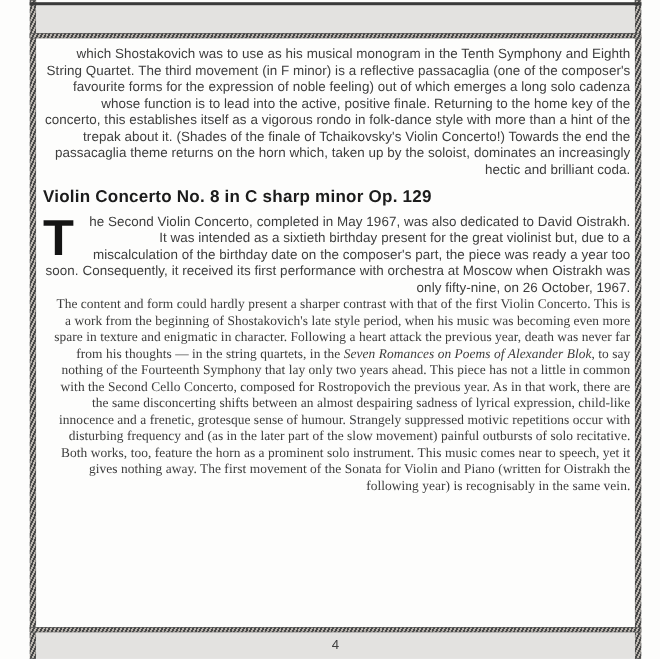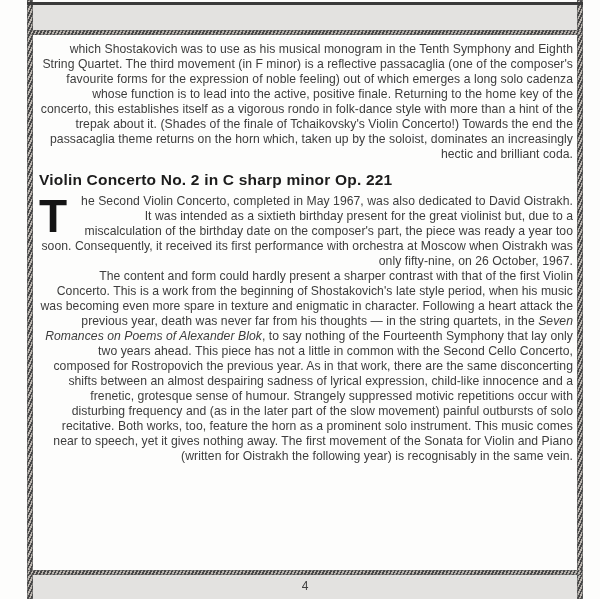--- a/index.html
+++ b/index.html
@@ -72,20 +72,21 @@
   .dropcap {
     float: left;
     font-size: 46px;
     line-height: 0.88;
     font-weight: bold;
     color: #141414;
     margin: 2px 7px 0 0;
   }
   .indent {
     text-indent: 10px;
+    font-family: Liberation Serif, serif;
   }
   .ornament-bottom {
     position: absolute;
     left: 27px; right: 17px; bottom: 24px;
     height: 5px;
   }
   .footer-band {
     position: absolute;
     left: 33px; right: 23px; bottom: 0;
     height: 24px;
@@ -109,21 +110,21 @@
   <div class="border-right hatch"></div>
 
   <div class="top-rule"></div>
   <div class="top-band"></div>
   <div class="ornament-top hatch"></div>
 
   <div class="content">
 
     <p class="body-text">which Shostakovich was to use as his musical monogram in the Tenth Symphony and Eighth String Quartet. The third movement (in F minor) is a reflective passacaglia (one of the composer's favourite forms for the expression of noble feeling) out of which emerges a long solo cadenza whose function is to lead into the active, positive finale. Returning to the home key of the concerto, this establishes itself as a vigorous rondo in folk-dance style with more than a hint of the trepak about it. (Shades of the finale of Tchaikovsky's Violin Concerto!) Towards the end the passacaglia theme returns on the horn which, taken up by the soloist, dominates an increasingly hectic and brilliant coda.</p>
 
-    <h2 class="heading">Violin Concerto No. 2 in C sharp minor Op. 221</h2>
+    <h2 class="heading">Violin Concerto No. 8 in C sharp minor Op. 129</h2>
 
     <p class="body-text"><span class="dropcap">T</span><span>he Second Violin Concerto, completed in May 1967, was also dedicated to David Oistrakh. It was intended as a sixtieth birthday present for the great violinist but, due to a miscalculation of the birthday date on the composer's part, the piece was ready a year too soon. Consequently, it received its first performance with orchestra at Moscow when Oistrakh was only fifty-nine, on 26 October, 1967.</span></p>
 
     <p class="body-text indent"><span>The content and form could hardly present a sharper contrast with that of the first Violin Concerto. This is a work from the beginning of Shostakovich's late style period, when his music was becoming even more spare in texture and enigmatic in character. Following a heart attack the previous year, death was never far from his thoughts — in the string quartets, in the </span><i>Seven Romances on Poems of Alexander Blok</i><span>, to say nothing of the Fourteenth Symphony that lay only two years ahead. This piece has not a little in common with the Second Cello Concerto, composed for Rostropovich the previous year. As in that work, there are the same disconcerting shifts between an almost despairing sadness of lyrical expression, child-like innocence and a frenetic, grotesque sense of humour. Strangely suppressed motivic repetitions occur with disturbing frequency and (as in the later part of the slow movement) painful outbursts of solo recitative. Both works, too, feature the horn as a prominent solo instrument. This music comes near to speech, yet it gives nothing away. The first movement of the Sonata for Violin and Piano (written for Oistrakh the following year) is recognisably in the same vein.</span></p>
 
   </div>
 
   <div class="ornament-bottom hatch"></div>
   <div class="footer-band">
     <span class="page-number">4</span>

